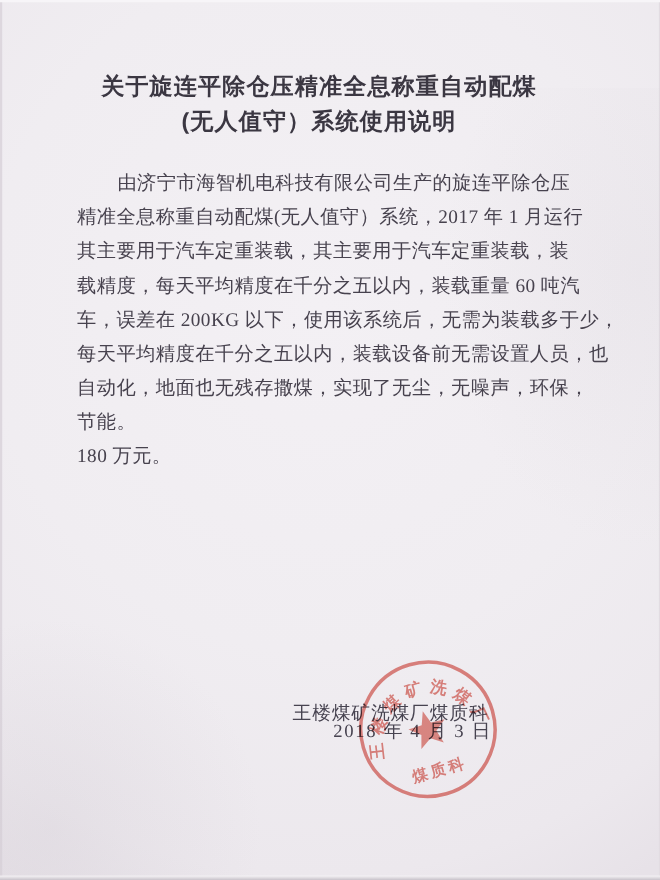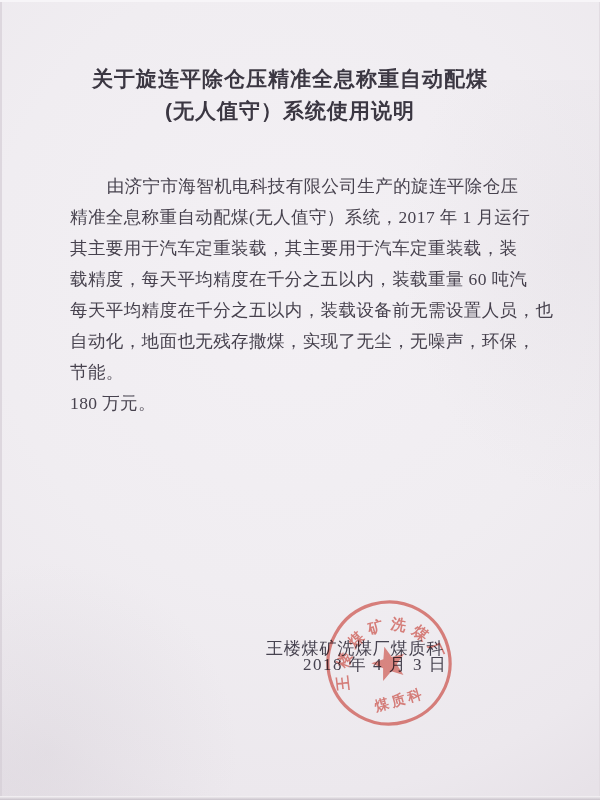--- a/index.html
+++ b/index.html
@@ -23,21 +23,21 @@
     background:radial-gradient(ellipse at 90% 40%, rgba(200,192,202,.14), rgba(200,192,202,0) 70%);}
   .title-block{
     position:absolute;left:0;top:63px;width:580px;
     text-align:center;
     font-family:"Liberation Sans","DejaVu Sans",sans-serif;
     font-weight:bold;
     font-size:21px;line-height:32px;
     color:#3b3742;letter-spacing:1px;
   }
   .body-block{
-    position:absolute;left:70px;top:171px;width:472px;
+    position:absolute;left:70px;top:151px;width:472px;
     font-size:17.5px;line-height:31px;
     color:#47424e;letter-spacing:0.4px;
     text-align:left;
   }
   .body-line{height:31px;white-space:nowrap;}
   .indent{text-indent:2.1em;}
   .sig-org{
     position:absolute;left:266px;top:637px;
     font-size:17px;letter-spacing:0.8px;color:#474350;
     white-space:nowrap;
@@ -64,20 +64,21 @@
   <div class="title-block">
     <div>关于旋连平除仓压精准全息称重自动配煤</div>
     <div>(无人值守）系统使用说明</div>
   </div>
 
   <div class="body-block">
     <div class="body-line indent">由济宁市海智机电科技有限公司生产的旋连平除仓压</div>
     <div class="body-line">精准全息称重自动配煤(无人值守）系统，2017 年 1 月运行</div>
     <div class="body-line">其主要用于汽车定重装载，其主要用于汽车定重装载，装</div>
     <div class="body-line">载精度，每天平均精度在千分之五以内，装载重量 60 吨汽</div>
+    <div class="body-line">车，误差在 200KG 以下，使用该系统后，无需为装载多于少，</div>
     <div class="body-line">每天平均精度在千分之五以内，装载设备前无需设置人员，也</div>
     <div class="body-line">自动化，地面也无残存撒煤，实现了无尘，无噪声，环保，</div>
     <div class="body-line">节能。</div>
     <div class="body-line">180 万元。</div>
   </div>
 
   <div class="sig-org">王楼煤矿洗煤厂煤质科</div>
   <div class="sig-date">2018 年 4 月 3 日</div>
 
   <svg class="stamp" viewBox="0 0 140 140" xmlns="http://www.w3.org/2000/svg">

